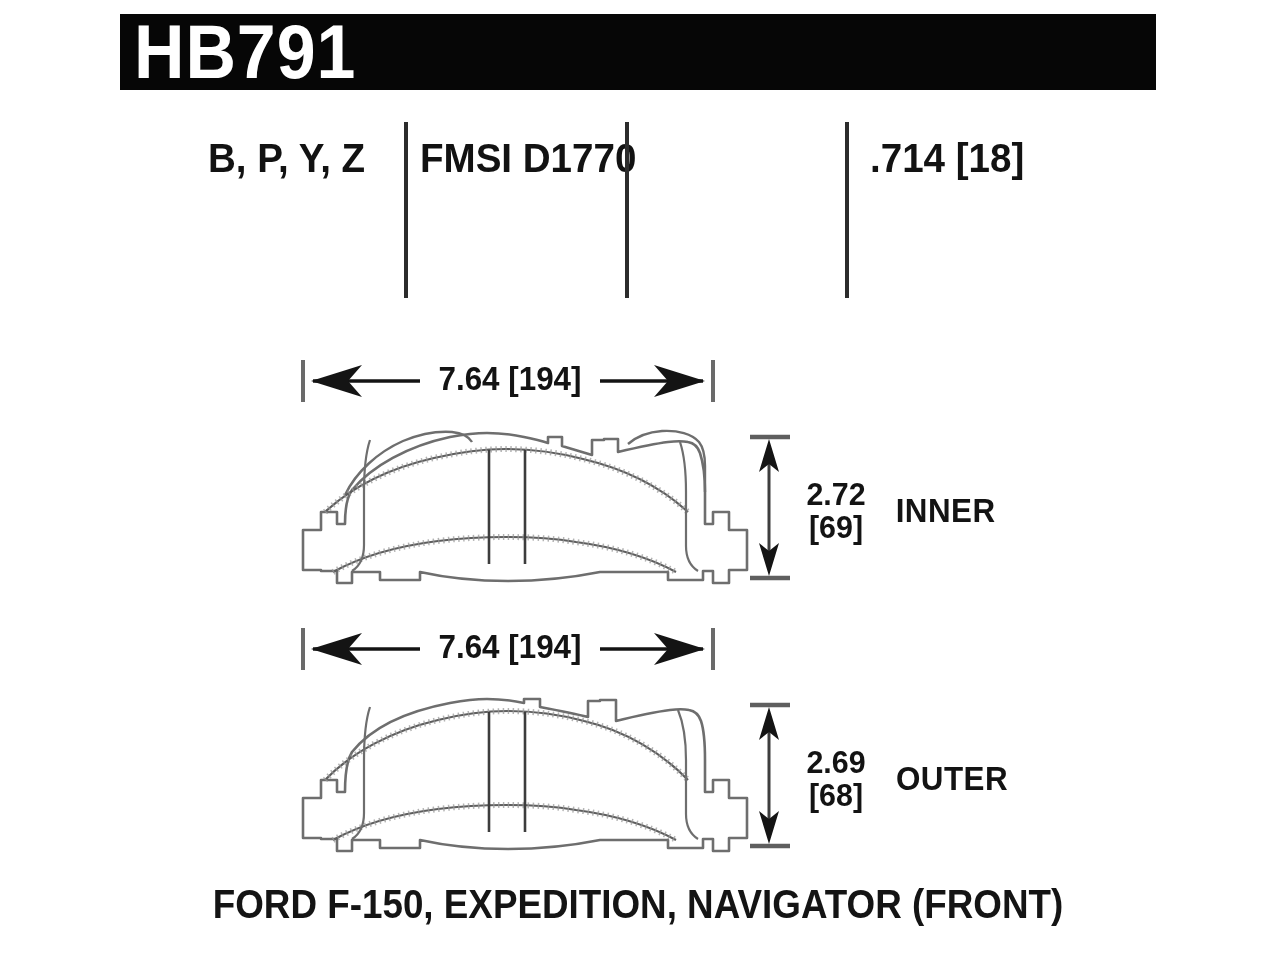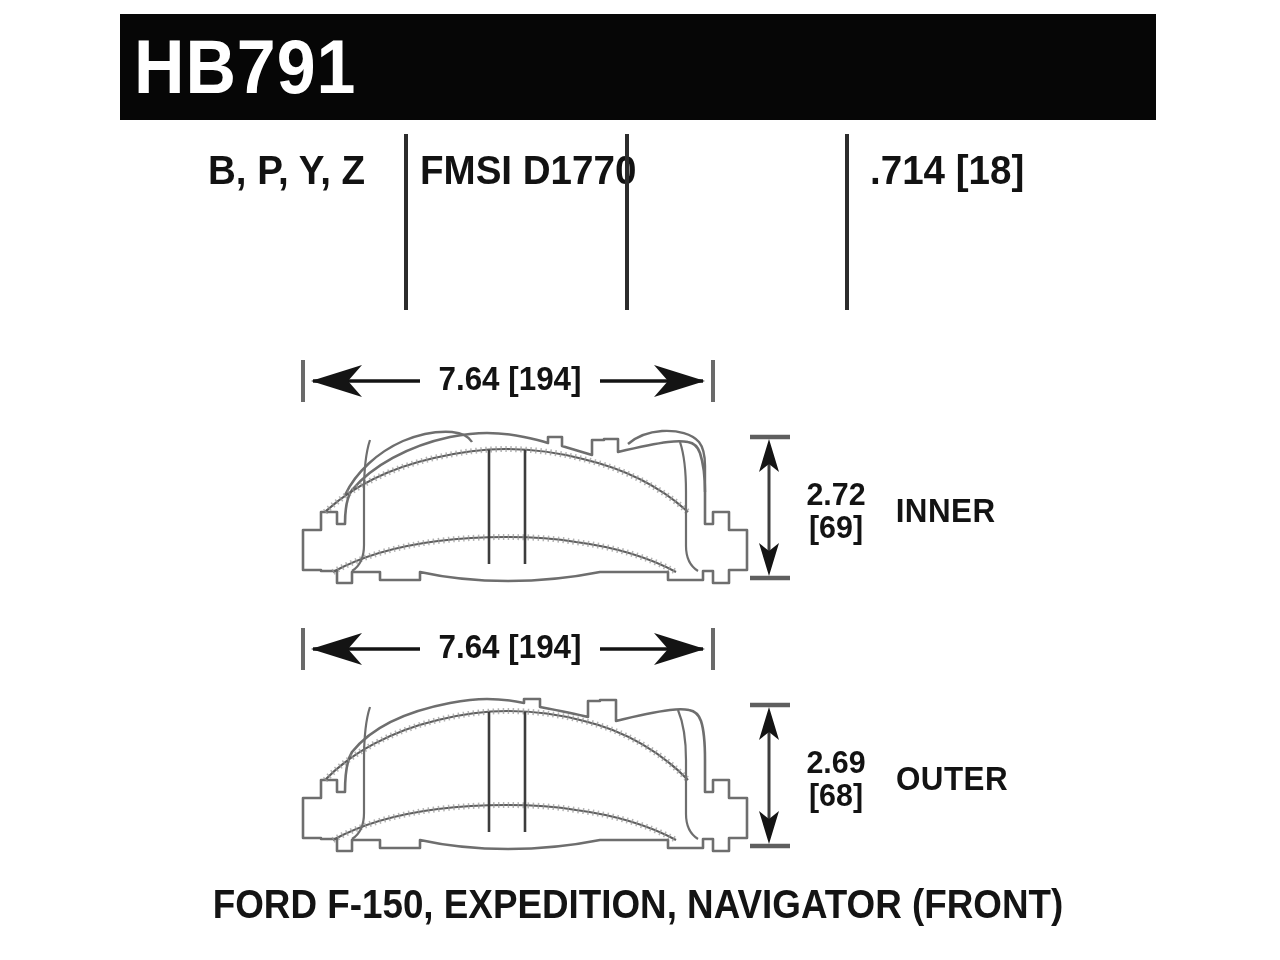--- a/index.html
+++ b/index.html
@@ -23,42 +23,42 @@
     height: 960px;
     background: #ffffff;
   }
 
   
   .header-bar {
     position: absolute;
     left: 120px;
     top: 14px;
     width: 1036px;
-    height: 106px;
+    height: 76px;
     background: #060606;
     display: flex;
     align-items: center;
   }
   .header-bar .part-number {
     color: #ffffff;
     font-family: "Liberation Sans Narrow", "Liberation Sans", sans-serif;
     font-size: 76px;
     font-weight: 700;
     letter-spacing: 1px;
     line-height: 1;
     margin-left: 14px;
     transform: scaleX(0.92);
     transform-origin: left center;
   }
 
   
   .spec-row {
     position: absolute;
     left: 120px;
-    top: 134px;
+    top: 122px;
     width: 1036px;
     height: 176px;
   }
   .divider {
     position: absolute;
     top: 0;
     width: 4px;
     height: 176px;
     background: #2c2c2c;
   }

